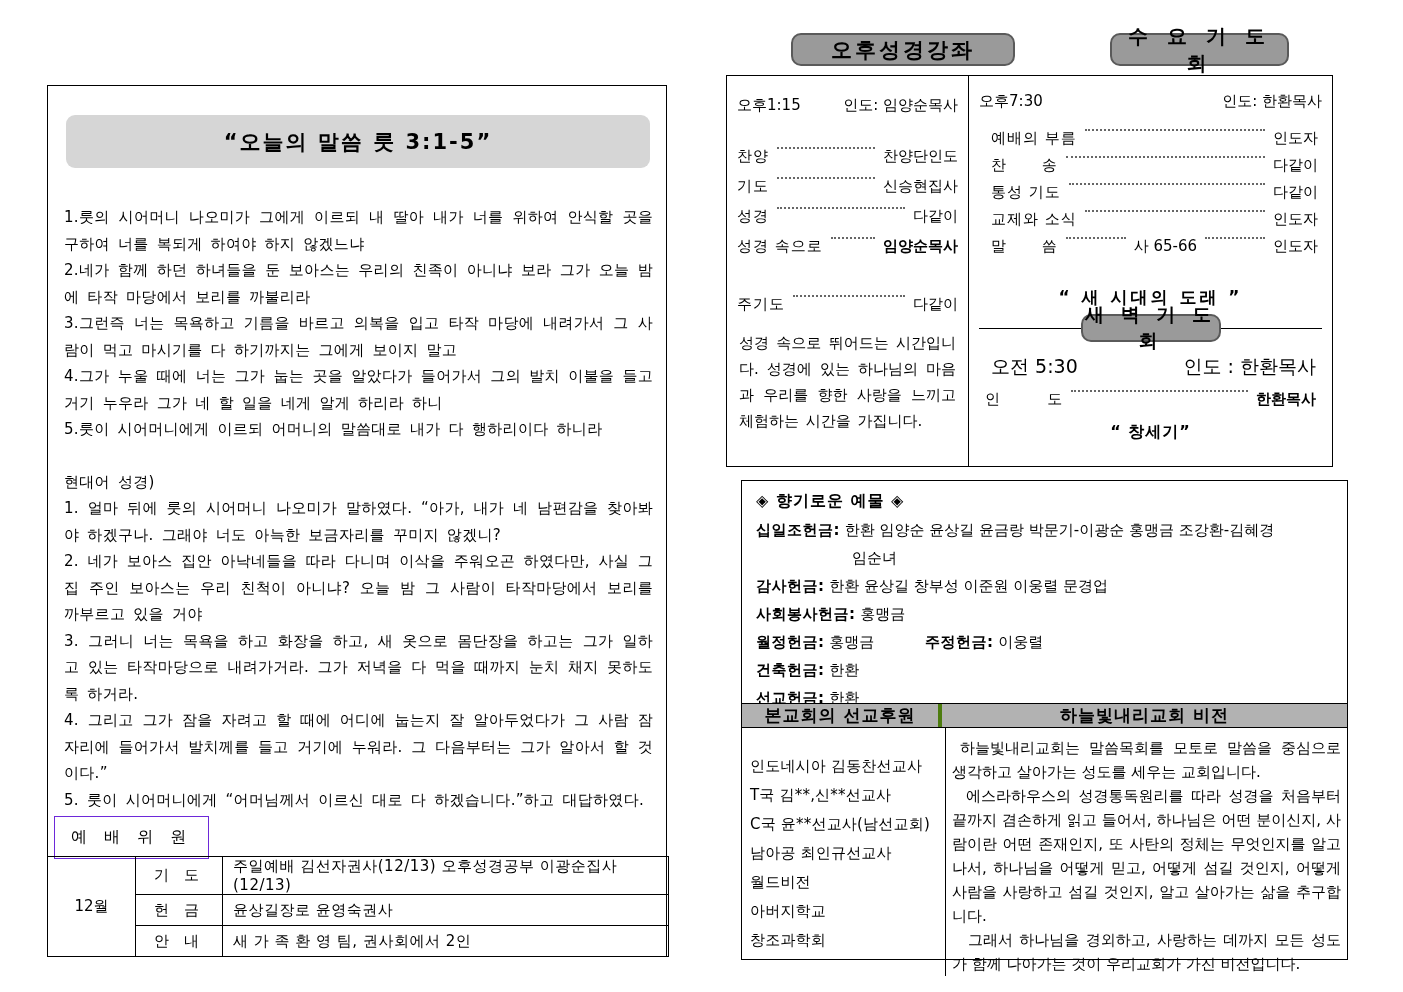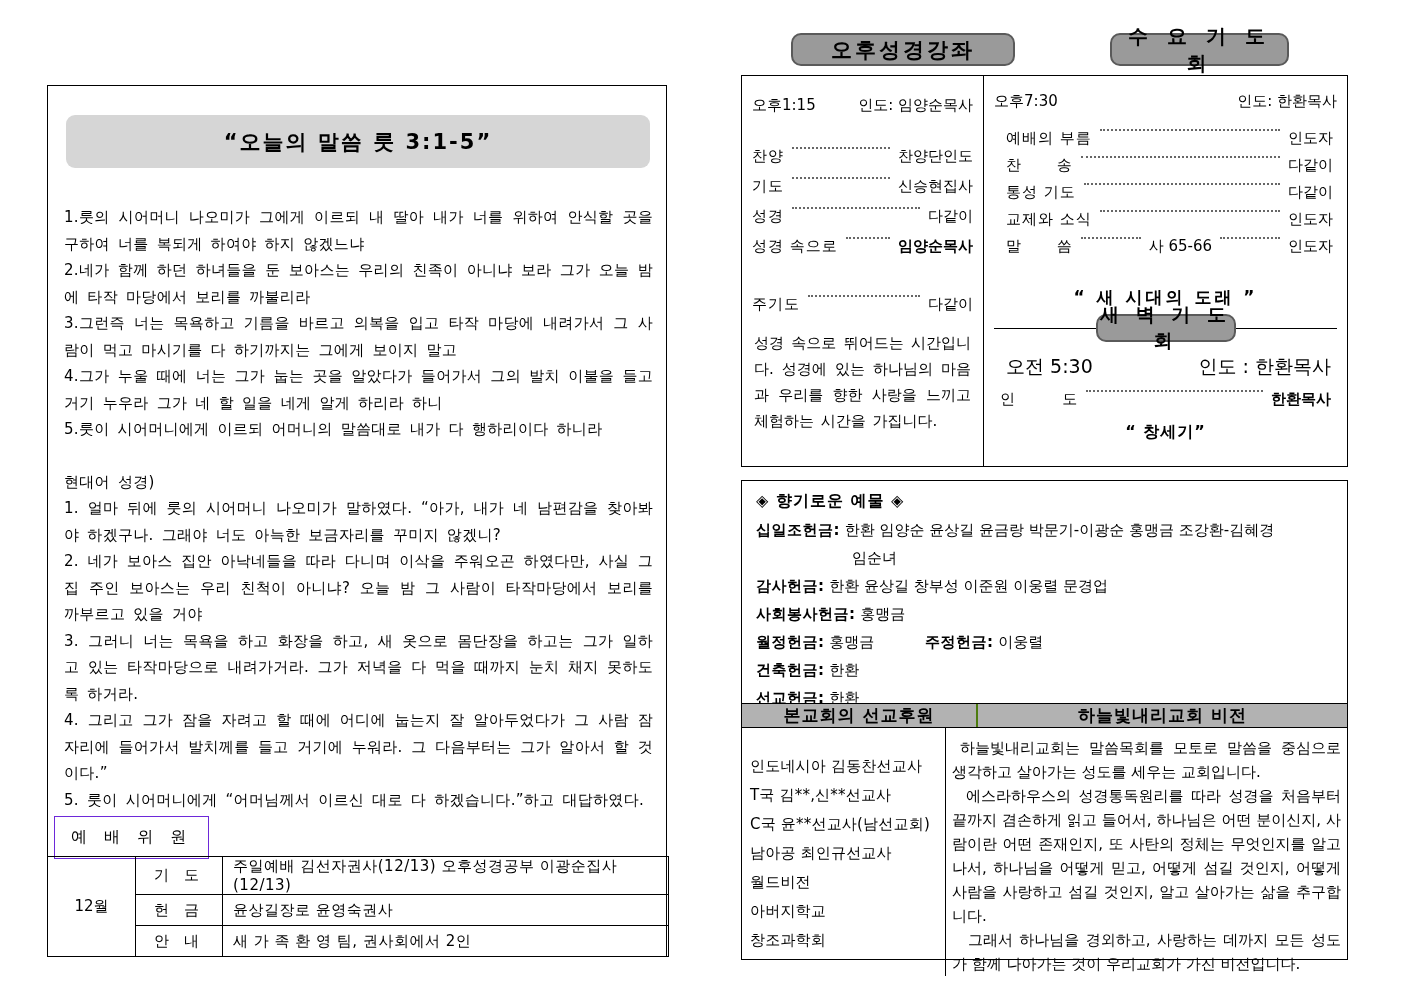--- a/index.html
+++ b/index.html
@@ -71,21 +71,21 @@
   .committee-table td {
     border:1px solid #000; font-size:15px; height:31px;
     vertical-align:middle;
   }
   .committee-table td.month { width:88px; text-align:center; }
   .committee-table td.role  { width:87px; text-align:center; letter-spacing:5px; }
   .committee-table td.val   { padding-left:10px; letter-spacing:0.5px; }
 
   
   .service-table {
-    position:absolute; left:741px; top:75px; width:607px; height:392px;
+    position:absolute; left:726px; top:75px; width:607px; height:392px;
     border:1px solid #000; display:flex; background:#fff;
   }
   .svc-col { padding:8px 10px 0 10px; }
   .svc-left  { width:309px; border-right:1px solid #000; }
   .svc-right { flex:1; display:flex; flex-direction:column; }
 
   .svc-top {
     display:flex; justify-content:space-between;
     font-size:15px; margin-top:12px;
   }
@@ -153,21 +153,21 @@
   
   .mission-table {
     position:absolute; left:741px; top:703px; width:607px; height:257px;
     border:1px solid #000; display:flex; flex-direction:column; background:#fff;
   }
   .mission-head { display:flex; height:30px; border-bottom:1px solid #000; background:#b2b2b2; }
   .mission-head .h1, .mission-head .h2 {
     display:flex; align-items:center; justify-content:center;
     font-size:17px; font-weight:bold; letter-spacing:1px;
   }
-  .mission-head .h1 { width:236px; border-right:2px solid #4d7c0f; }
+  .mission-head .h1 { width:200px; border-right:4px solid #4d7c0f; }
   .mission-head .h2 { flex:1; }
   .mission-body { display:flex; flex:1; }
   .mission-list {
     width:204px; border-right:1px solid #000;
     padding:24px 0 0 8px; font-size:15px; line-height:29px;
     letter-spacing:0.2px;
   }
   .vision {
     flex:1; padding:8px 6px 0 6px;
     font-size:15px; line-height:24px; text-align:justify;

